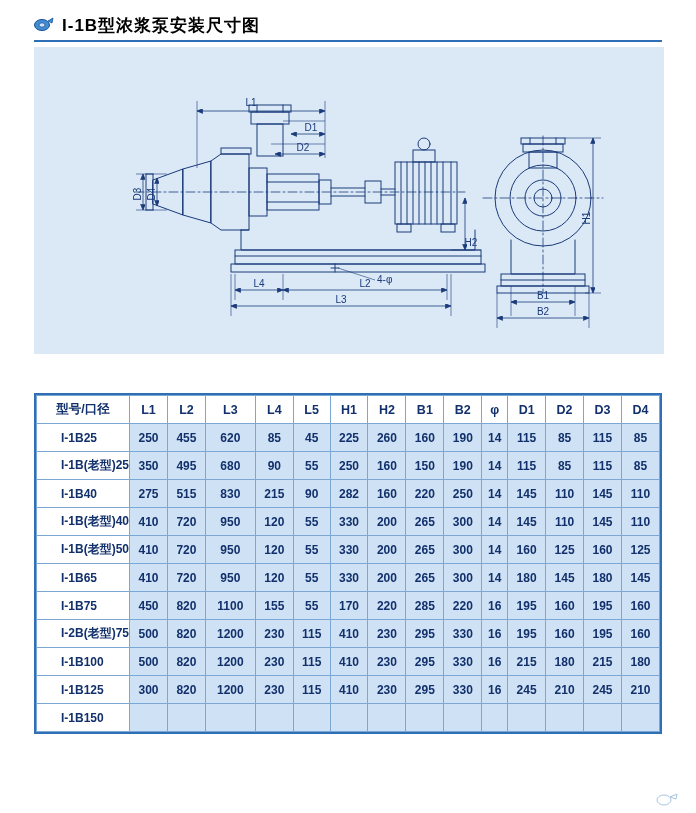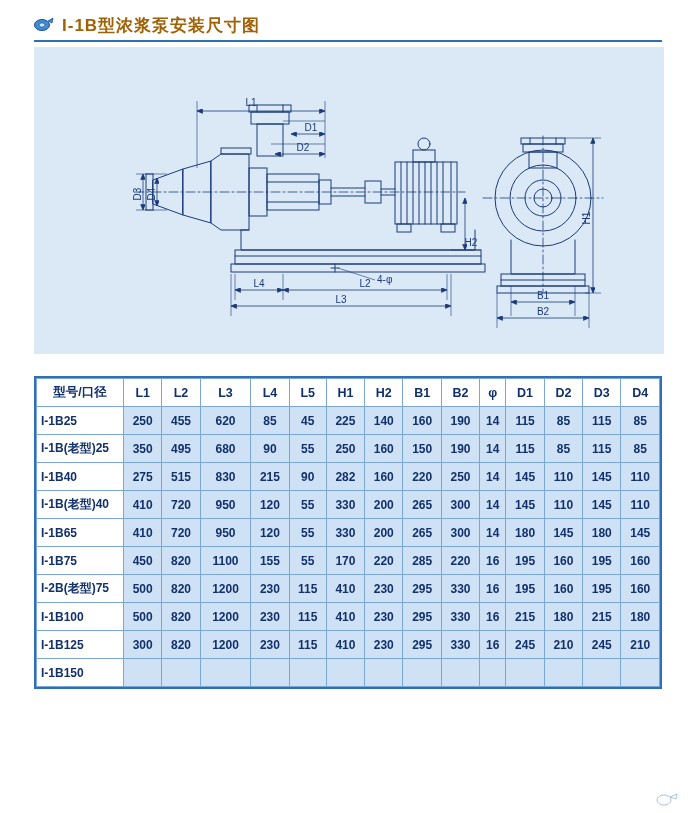--- a/index.html
+++ b/index.html
@@ -14,38 +14,38 @@
   
   .page-header{
     position:absolute;left:34px;top:10px;width:630px;height:30px;
     display:flex;align-items:center;gap:8px;
   }
   .header-icon{
     width:20px;height:18px;flex:0 0 auto;position:relative;
   }
   .header-title{
     font-size:17px;font-weight:bold;letter-spacing:1px;
-    color:#a16207;white-space:nowrap;
+    color:#000000;white-space:nowrap;
   }
   .header-rule{
     position:absolute;left:34px;top:40px;width:628px;height:2px;
     background:#2f6fb5;
   }
 
   
   .drawing-panel{
     position:absolute;left:34px;top:47px;width:628px;height:305px;
     background:#dbe9f7;
     border:1px solid #dbe9f7;
   }
   .drawing-panel svg{display:block;}
 
   
   .table-wrap{
-    position:absolute;left:34px;top:376px;width:628px;
+    position:absolute;left:34px;top:393px;width:628px;
     border:2px solid #2f6fb5;
     box-sizing:border-box;
     background:#ffffff;
   }
   table.dim-table{
     border-collapse:collapse;
     width:100%;
     font-size:12px;
   }
   table.dim-table th,table.dim-table td{
@@ -55,21 +55,21 @@
     color:#12306b;
     font-weight:bold;
     padding:0;
   }
   table.dim-table th{
     background:#ffffff;
     font-size:12.5px;
   }
   table.dim-table td.model{
     text-align:left;
-    padding-left:4px;
+    padding-left:24px;
     background:#ffffff;
     white-space:nowrap;
     font-size:12px;
   }
   table.dim-table td.val{
     background:#cfe2f5;
     font-size:12px;
   }
   table.dim-table th.model-head{
     background:#ffffff;text-align:center;
@@ -275,21 +275,21 @@
     </thead>
     <tbody>
       <tr>
         <td class="model">I-1B25</td>
         <td class="val">250</td>
         <td class="val">455</td>
         <td class="val">620</td>
         <td class="val">85</td>
         <td class="val">45</td>
         <td class="val">225</td>
-        <td class="val">140</td>
+        <td class="val">260</td>
         <td class="val">160</td>
         <td class="val">190</td>
         <td class="val">14</td>
         <td class="val">115</td>
         <td class="val">85</td>
         <td class="val">115</td>
         <td class="val">85</td>
       </tr>
       <tr>
         <td class="model">I-1B(老型)25</td>
@@ -334,20 +334,37 @@
         <td class="val">55</td>
         <td class="val">330</td>
         <td class="val">200</td>
         <td class="val">265</td>
         <td class="val">300</td>
         <td class="val">14</td>
         <td class="val">145</td>
         <td class="val">110</td>
         <td class="val">145</td>
         <td class="val">110</td>
+      </tr>
+      <tr>
+        <td class="model">I-1B(老型)50</td>
+        <td class="val">410</td>
+        <td class="val">720</td>
+        <td class="val">950</td>
+        <td class="val">120</td>
+        <td class="val">55</td>
+        <td class="val">330</td>
+        <td class="val">200</td>
+        <td class="val">265</td>
+        <td class="val">300</td>
+        <td class="val">14</td>
+        <td class="val">160</td>
+        <td class="val">125</td>
+        <td class="val">160</td>
+        <td class="val">125</td>
       </tr>
       <tr>
         <td class="model">I-1B65</td>
         <td class="val">410</td>
         <td class="val">720</td>
         <td class="val">950</td>
         <td class="val">120</td>
         <td class="val">55</td>
         <td class="val">330</td>
         <td class="val">200</td>

